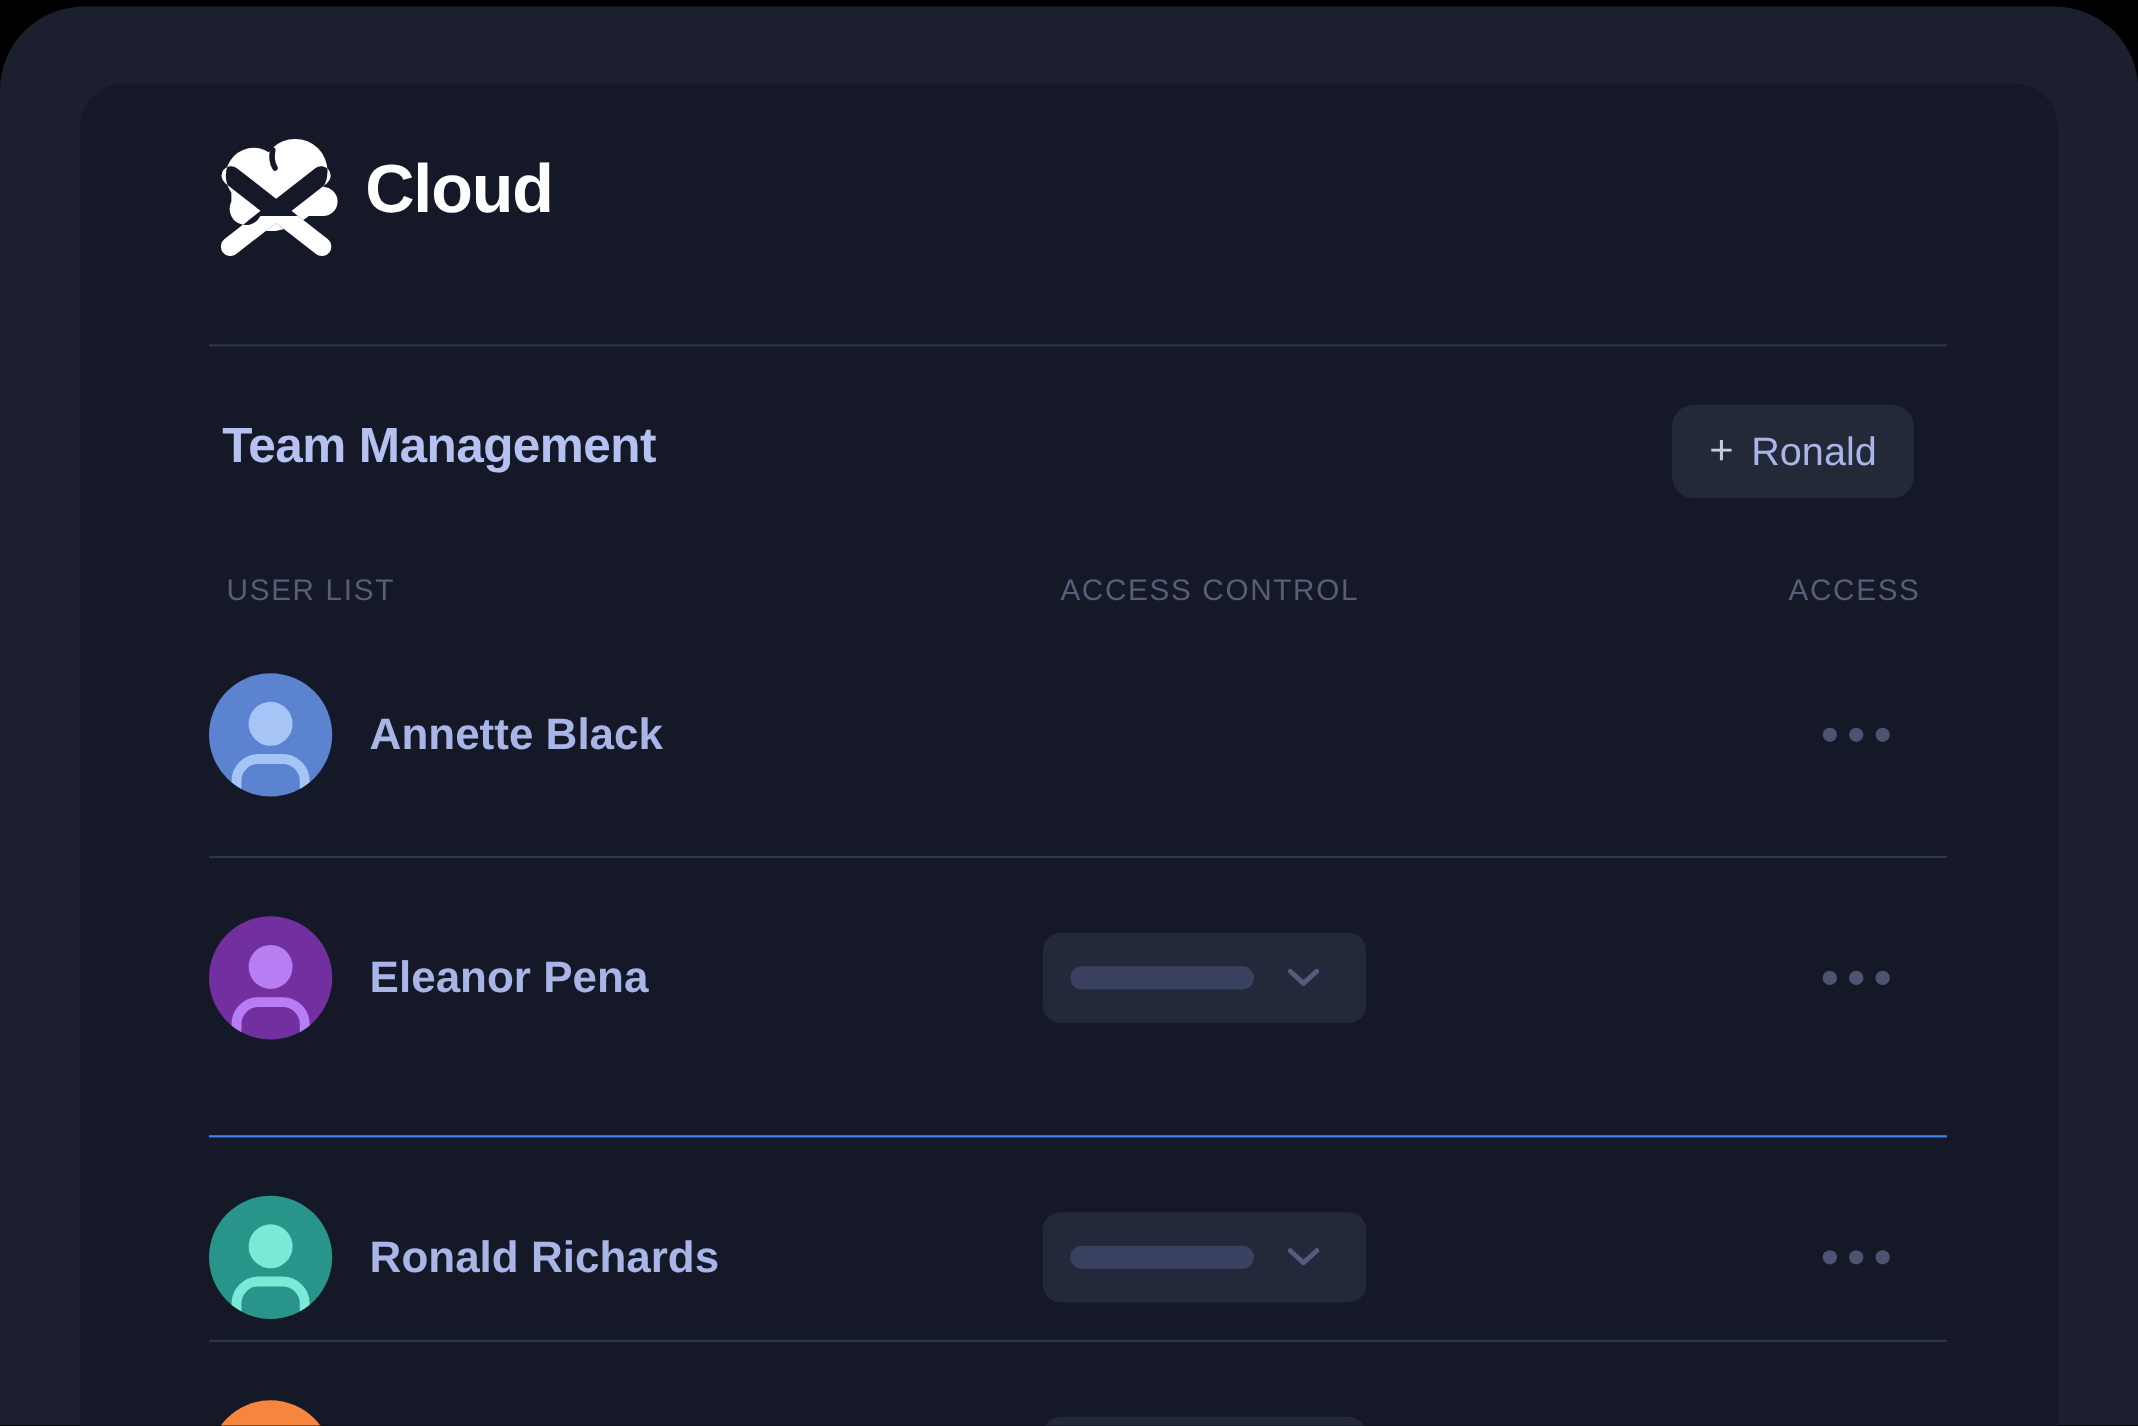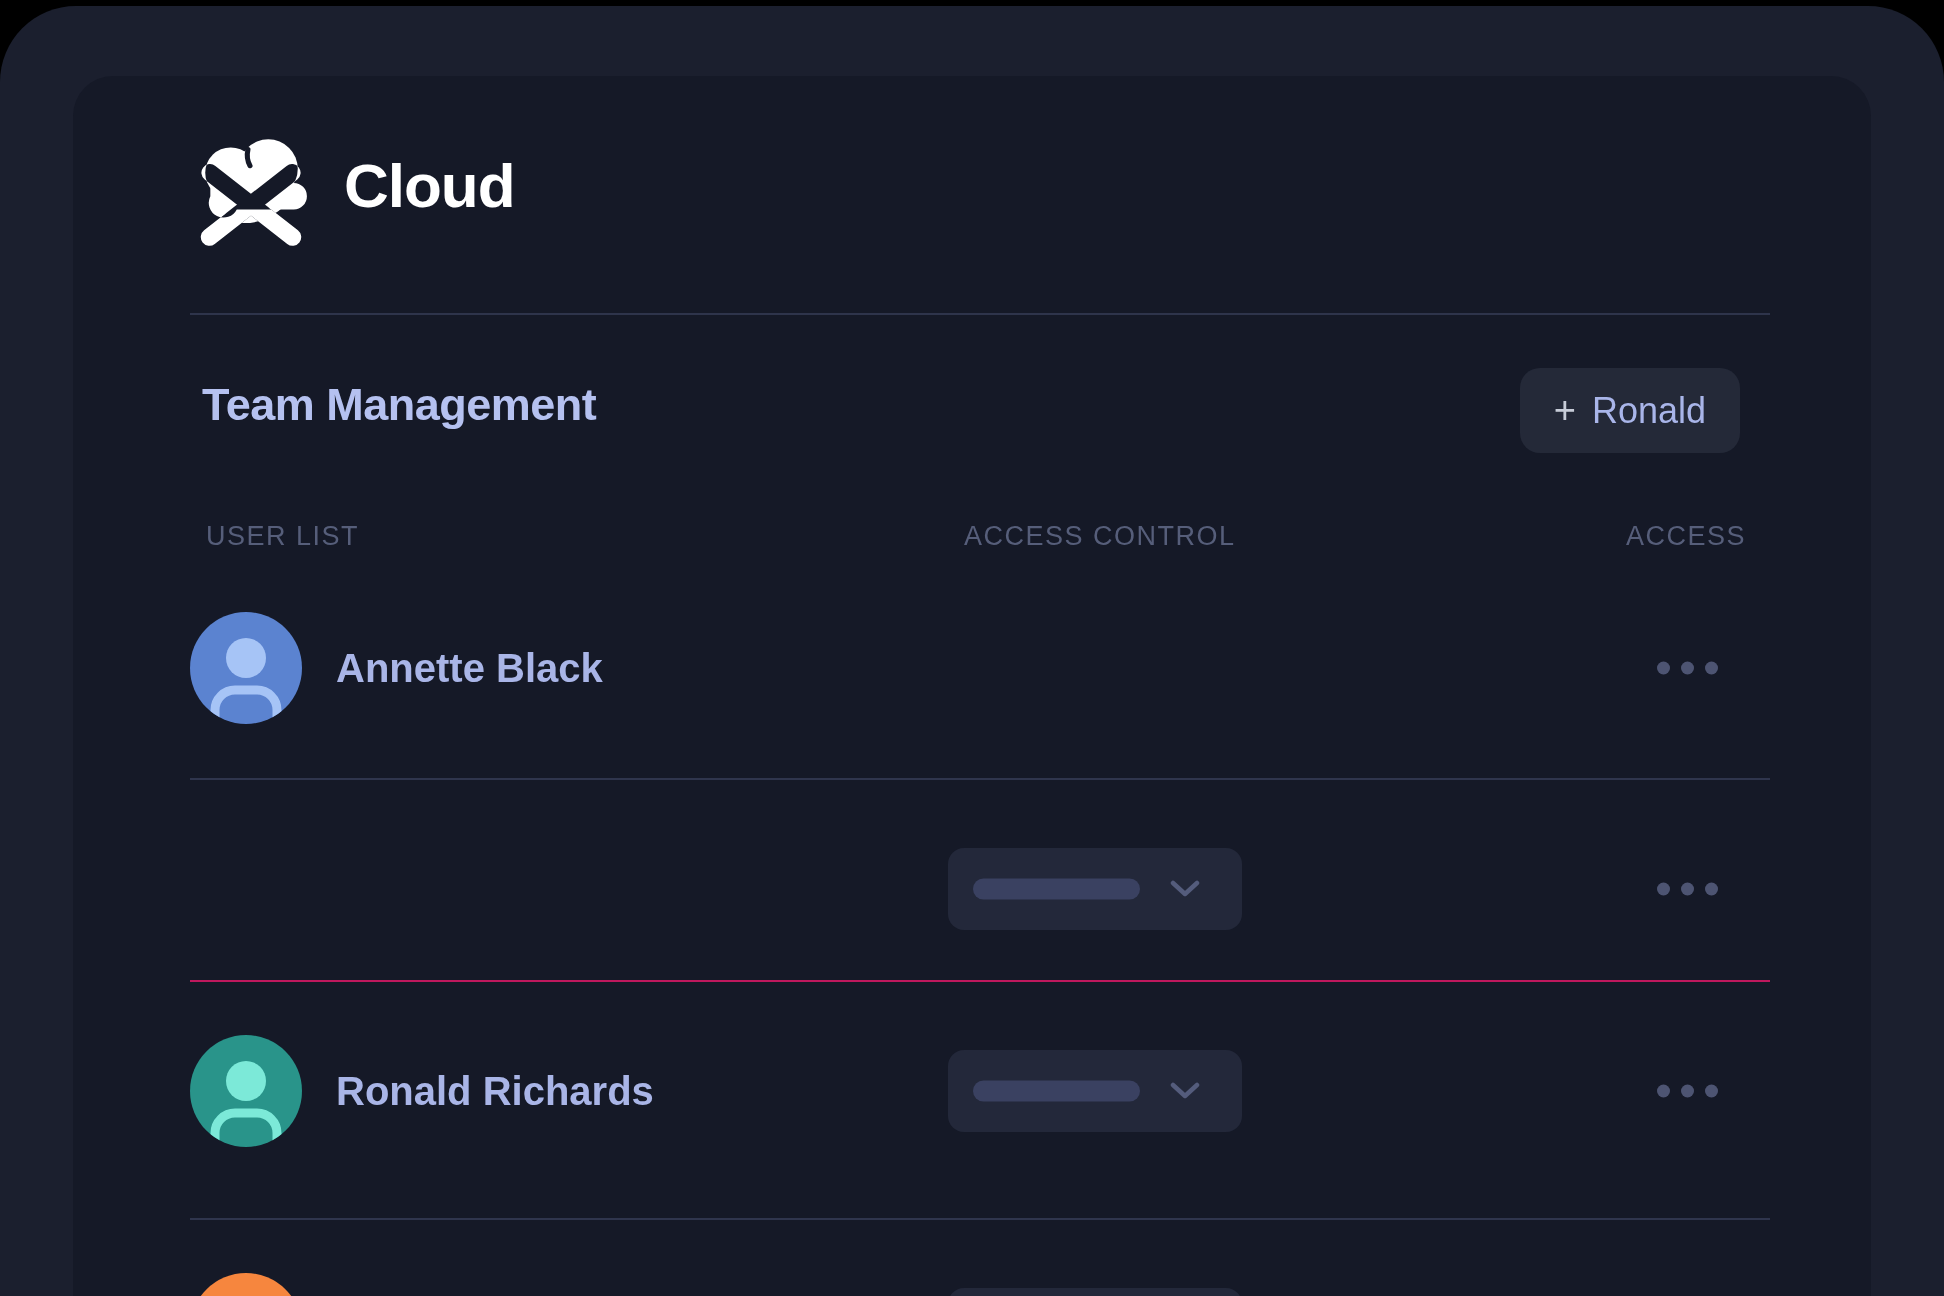--- a/index.html
+++ b/index.html
@@ -10,21 +10,21 @@
     position:absolute; left:0; top:6px; width:1944px; height:1290px;
     background:#1b1f2e; border-radius:76px 76px 0 0;
   }
   .panel {
     position:absolute; left:73px; top:70px; width:1798px; height:1226px;
     background:#151927; border-radius:40px 40px 0 0; overflow:hidden;
   }
   .content { position:absolute; left:117px; top:0; width:1580px; height:1226px; }
 
   
-  .logo { position:absolute; left:0; top:48px; display:flex; align-items:center; gap:32px; }
+  .logo { position:absolute; left:0; top:35px; display:flex; align-items:center; gap:20px; }
   .logo-icon { width:122px; height:122px; }
   .logo-text { color:#ffffff; font-size:62px; font-weight:700; letter-spacing:-1px; }
 
   
   .divider { position:absolute; left:0; width:1580px; height:2px; background:#333952; opacity:.85; }
   .divider-top { top:237px; }
 
   
   .page-title { position:absolute; left:12px; top:303px; font-size:45px; font-weight:700; color:#b5c1f0; letter-spacing:-0.5px; }
   .invite-btn {
@@ -40,21 +40,21 @@
   .cols { position:absolute; left:16px; top:445px; width:1580px; height:36px; }
   .col-h { position:absolute; color:#565e7a; font-size:27px; font-weight:500; letter-spacing:1.5px; }
   .col-h.user { left:0; }
   .col-h.access { left:758px; }
   .col-h.action { right:40px; }
 
   
   .row { position:absolute; left:0; width:1580px; height:220px; }
   .row1 { top:482px; }
   .row2 { top:702px; border-top:2px solid #2f354d; }
-  .row3 { top:904px; border-top:2px solid #be185d; }
+  .row3 { top:956px; border-top:2px solid #3b82f6; }
   .row4 { top:1142px; border-top:2px solid #2f354d; }
 
   .cell-user { position:absolute; left:0; top:50%; transform:translateY(-50%);
                display:flex; align-items:center; gap:34px; }
   .avatar { width:112px; height:112px; border-radius:50%; overflow:hidden; flex:0 0 auto; }
   .avatar svg { display:block; width:112px; height:112px; }
   .user-name { font-size:40px; color:#a9b5e7; font-weight:700; }
 
   .dropdown { position:absolute; left:758px; top:50%; transform:translateY(-50%);
               width:294px; height:82px; background:#23283a; border-radius:16px; cursor:pointer; }
@@ -130,20 +130,29 @@
           <span class="user-name">Annette Black</span>
         </div>
         <div class="dots">
           <span class="dot"></span>
           <span class="dot"></span>
           <span class="dot"></span>
         </div>
       </div>
 
       <div class="row row2">
+        <div class="cell-user">
+          <div class="avatar" style="background: rgb(114, 47, 160); color: rgb(184, 125, 243);">
+            <svg viewBox="0 0 112 112">
+              <circle cx="56" cy="46" r="20" fill="currentColor"></circle>
+              <rect x="25" y="78" width="62" height="70" rx="20" fill="none" stroke="currentColor" stroke-width="9"></rect>
+            </svg>
+          </div>
+          <span class="user-name">Eleanor Pena</span>
+        </div>
         <div class="dropdown">
           <span class="skeleton-pill"></span>
           <span class="chevron">
             <svg width="30" height="18" viewBox="0 0 30 18">
                 <path d="M3 3 L15 14 L27 3" fill="none" stroke="currentColor" stroke-width="4.5" stroke-linecap="round" stroke-linejoin="round"></path>
               </svg>
           </span>
         </div>
         <div class="dots">
           <span class="dot"></span>

